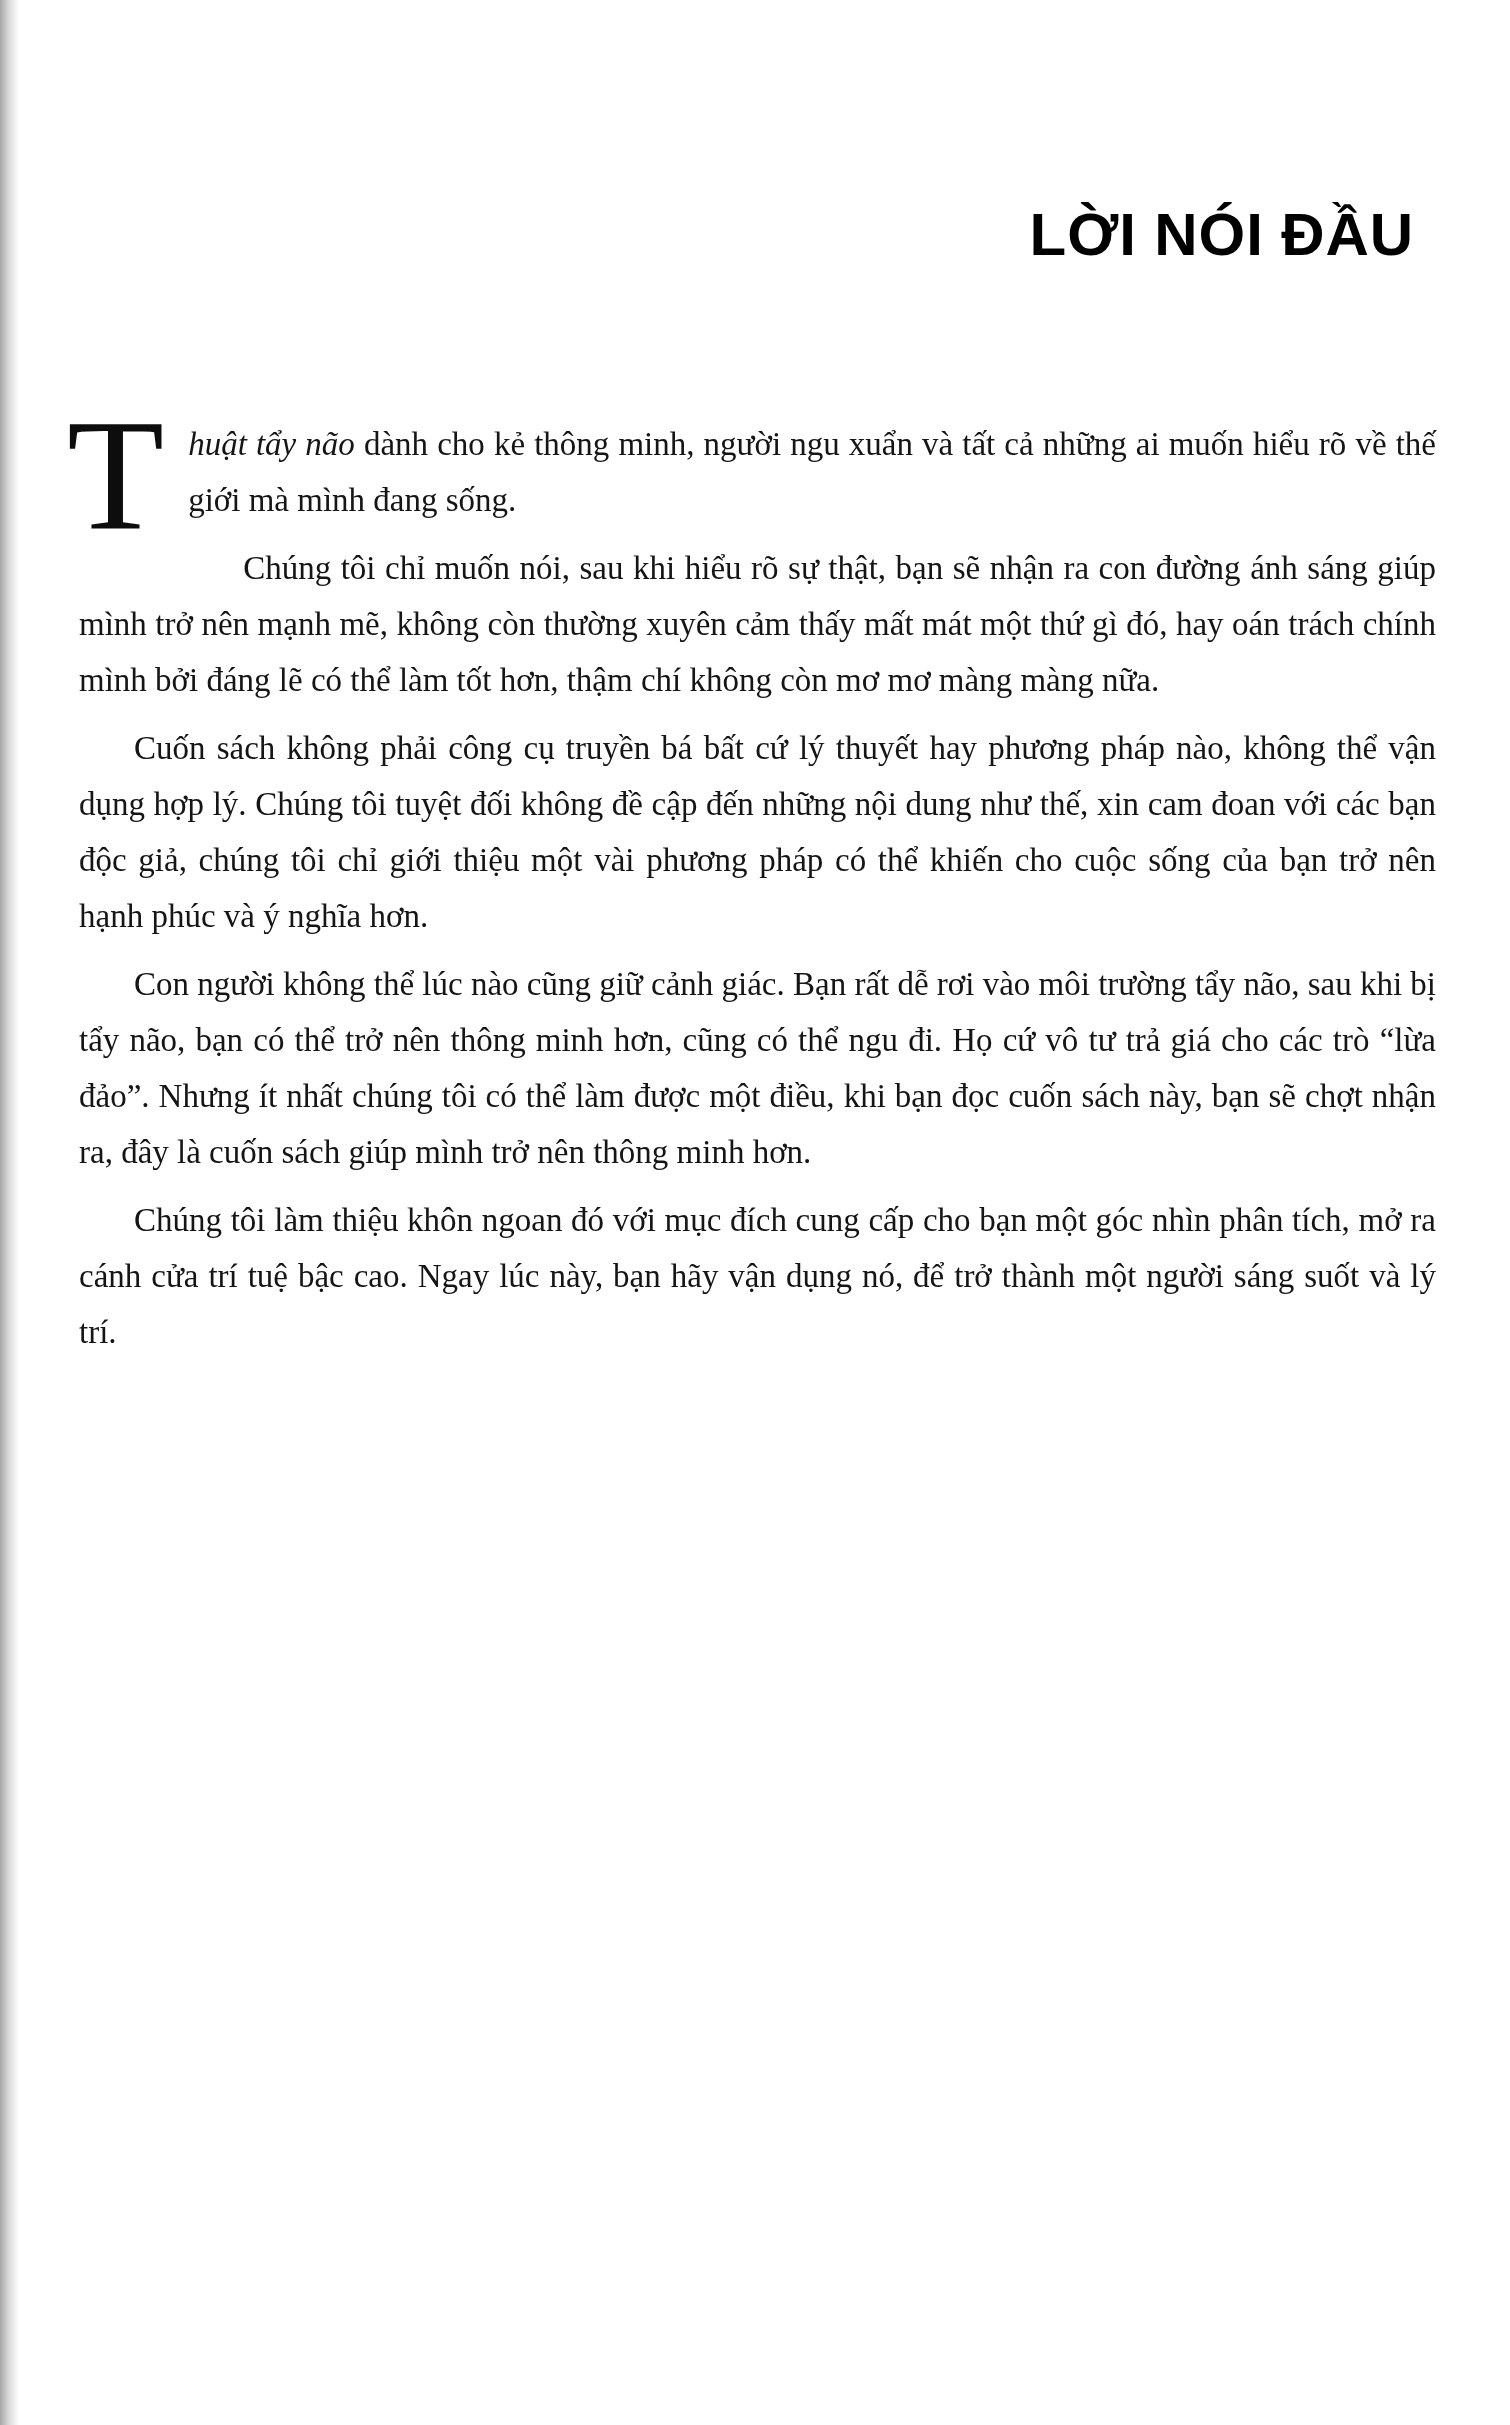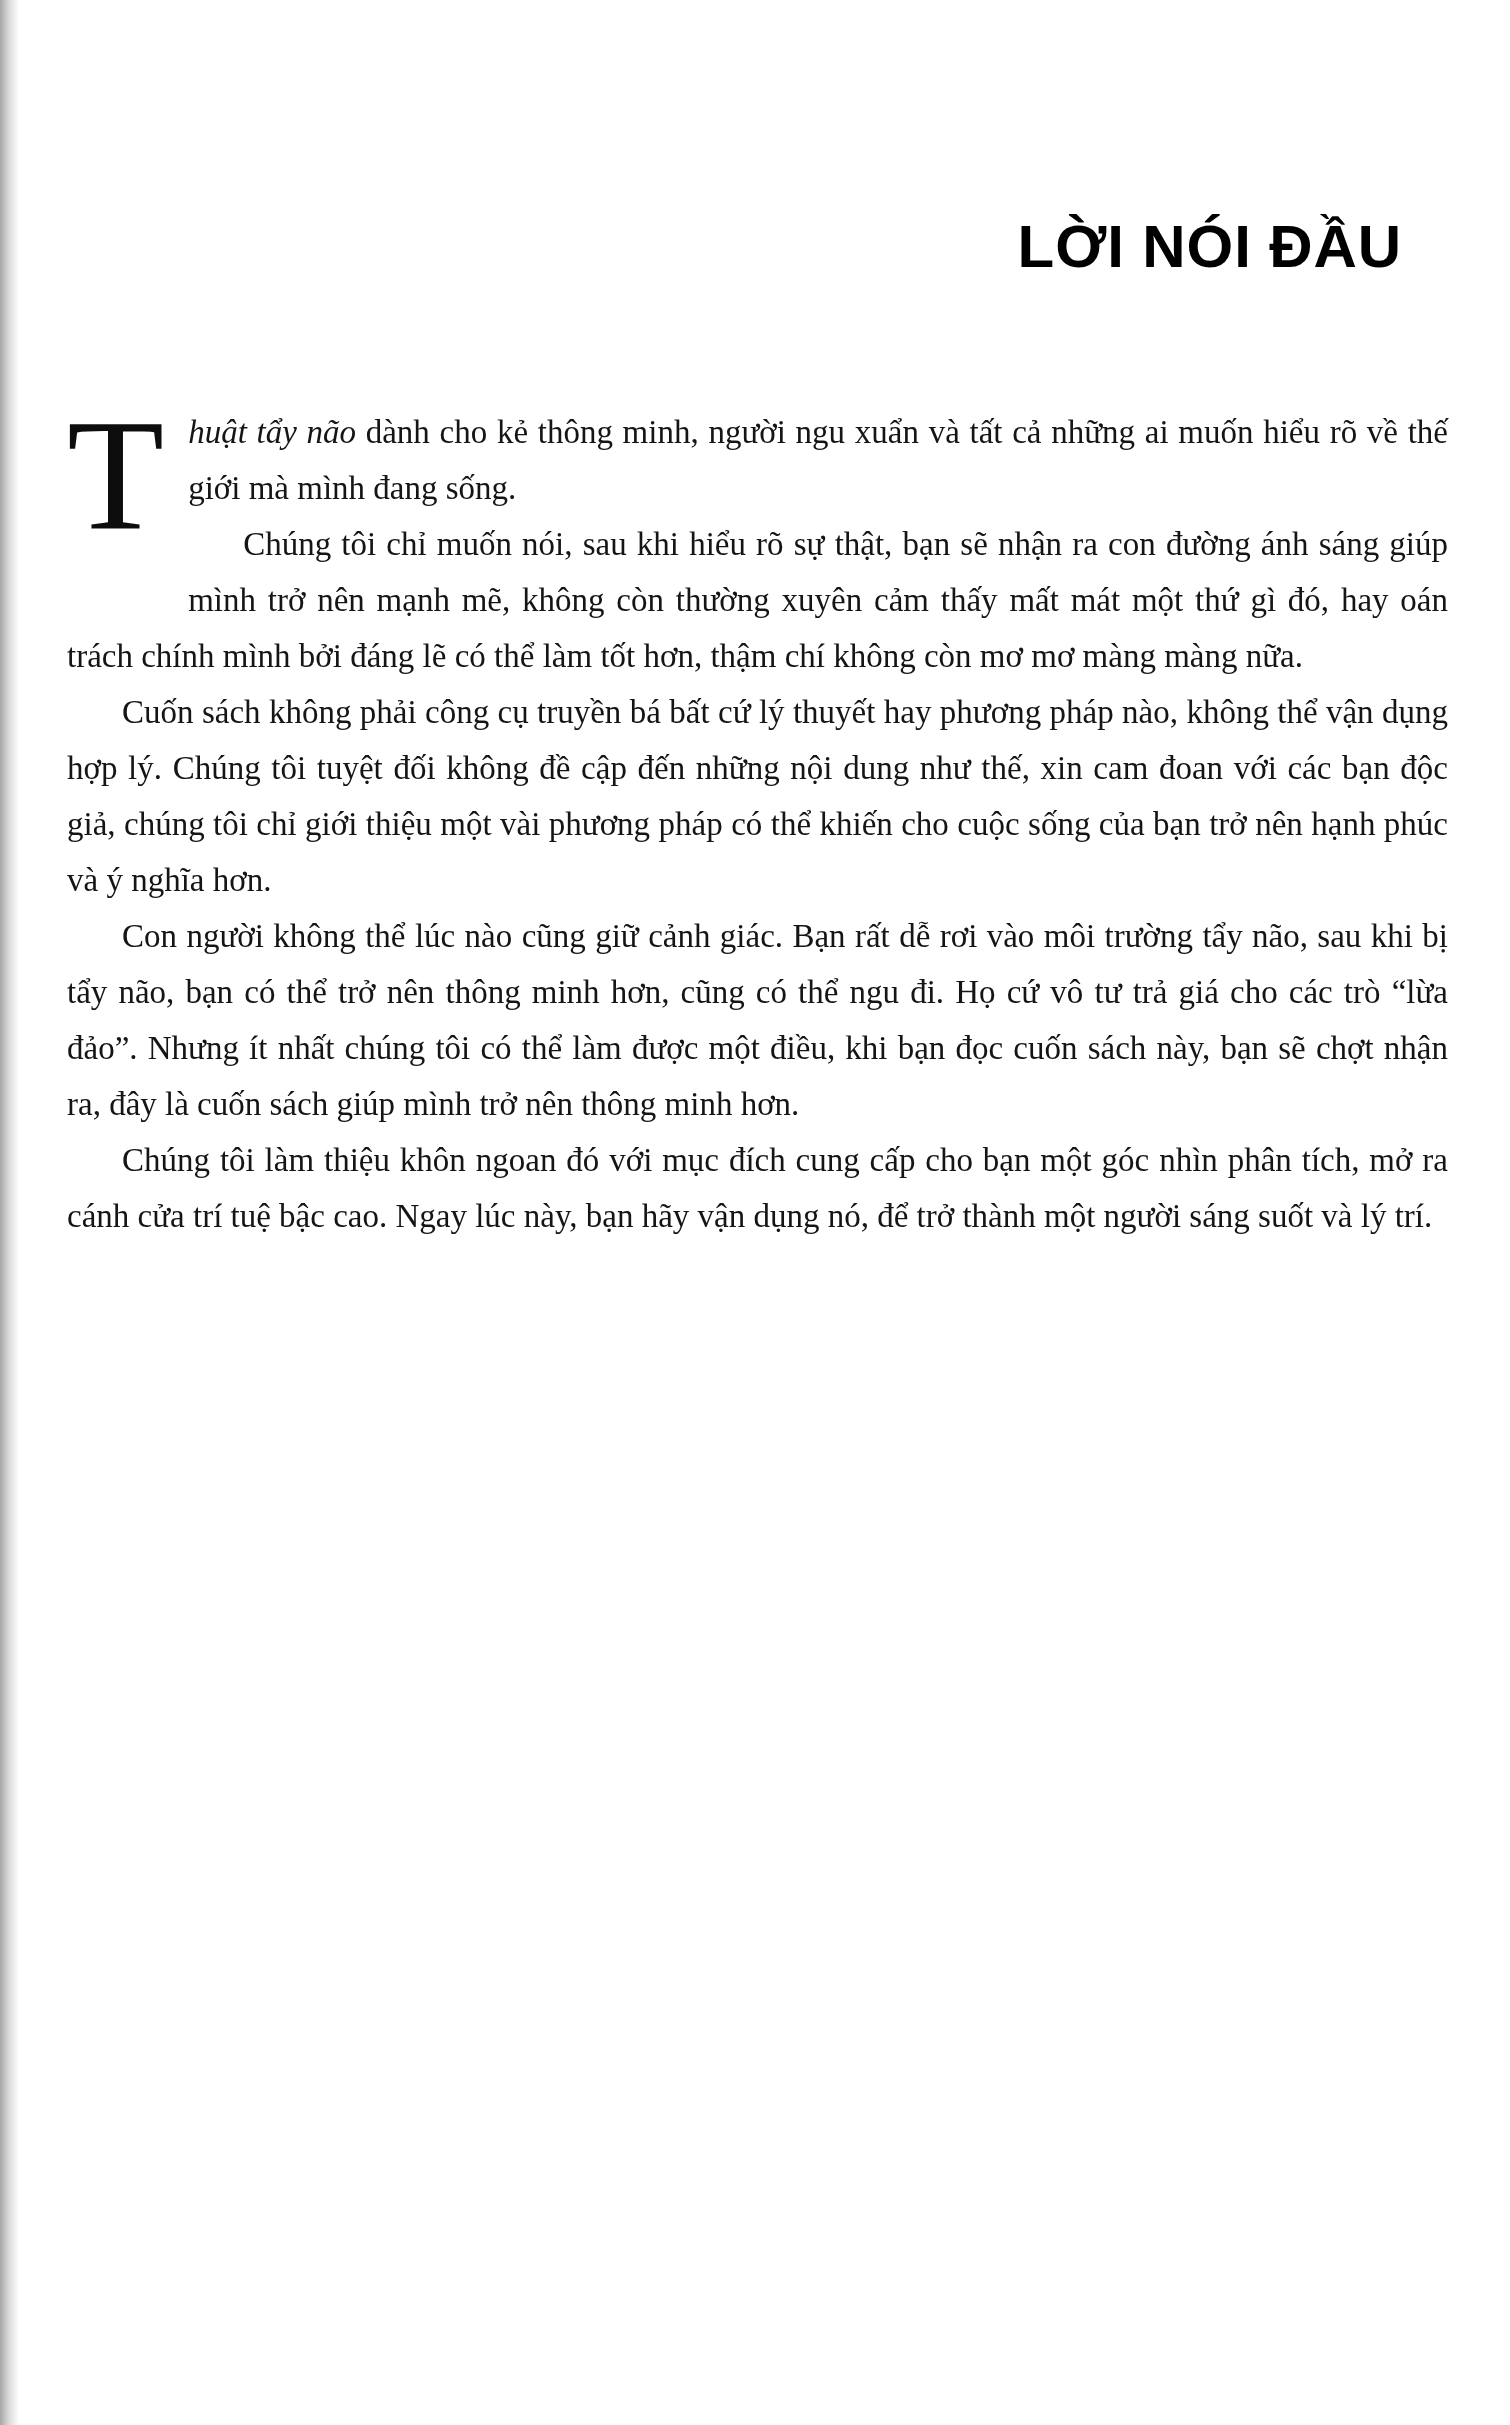--- a/index.html
+++ b/index.html
@@ -21,39 +21,39 @@
     left: 0;
     top: 0;
     bottom: 0;
     width: 19px;
     background: linear-gradient(to right, #a6a6a6 0%, #d8d8d8 45%, #ffffff 100%);
   }
   .chapter-title {
     position: absolute;
     top: 200px;
     right: 96px;
-    margin: 12px;
+    margin: 0;
     font-family: "Liberation Sans", "DejaVu Sans", sans-serif;
     font-weight: bold;
     font-size: 60px;
     letter-spacing: 0.9px;
     color: #000000;
     white-space: nowrap;
   }
   .body-text {
     position: absolute;
     left: 67px;
     top: 404px;
     width: 1381px;
     font-size: 33px;
     line-height: 56px;
     text-align: justify;
   }
   .body-text p {
-    margin: 0;
+    margin: 12px;
     text-indent: 55px;
   }
   .body-text p.opening {
     text-indent: 0;
   }
   .dropcap {
     float: left;
     font-size: 159px;
     line-height: 138px;
     height: 168px;

